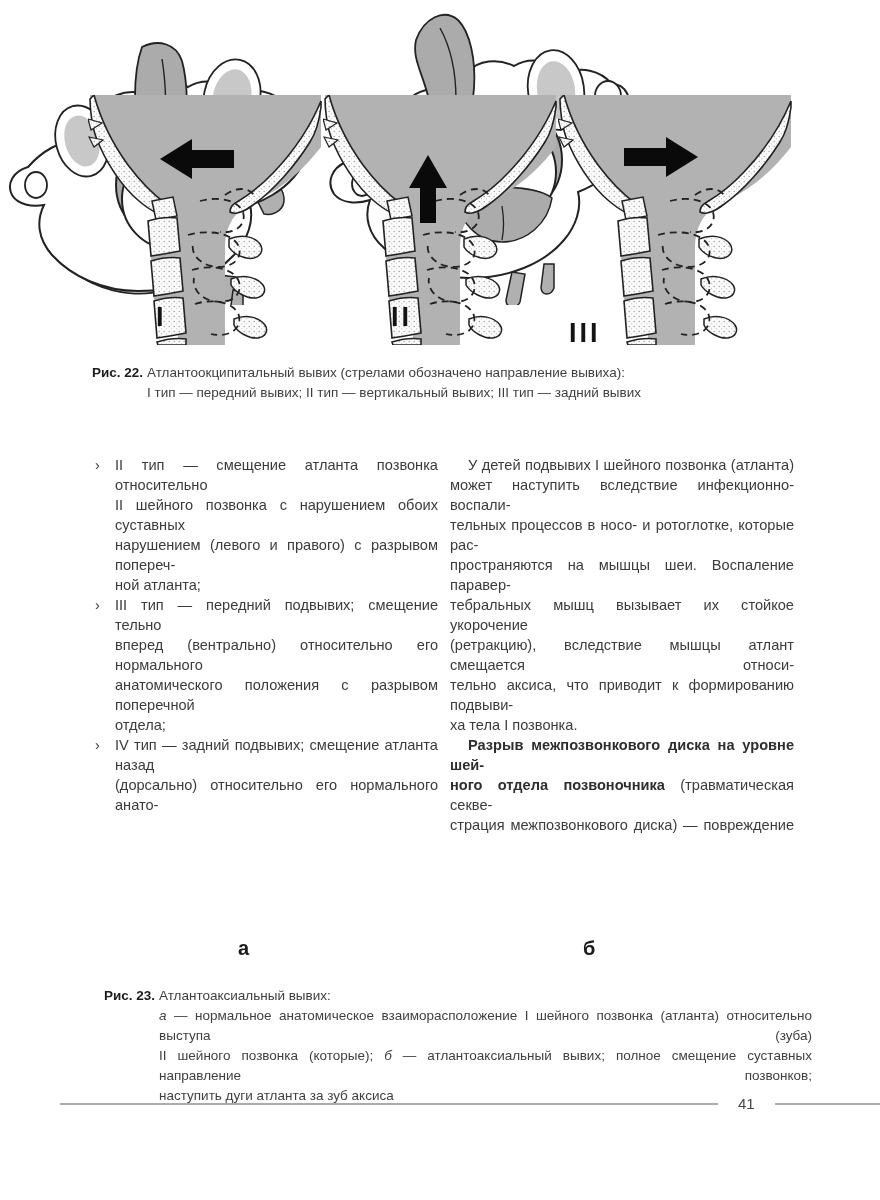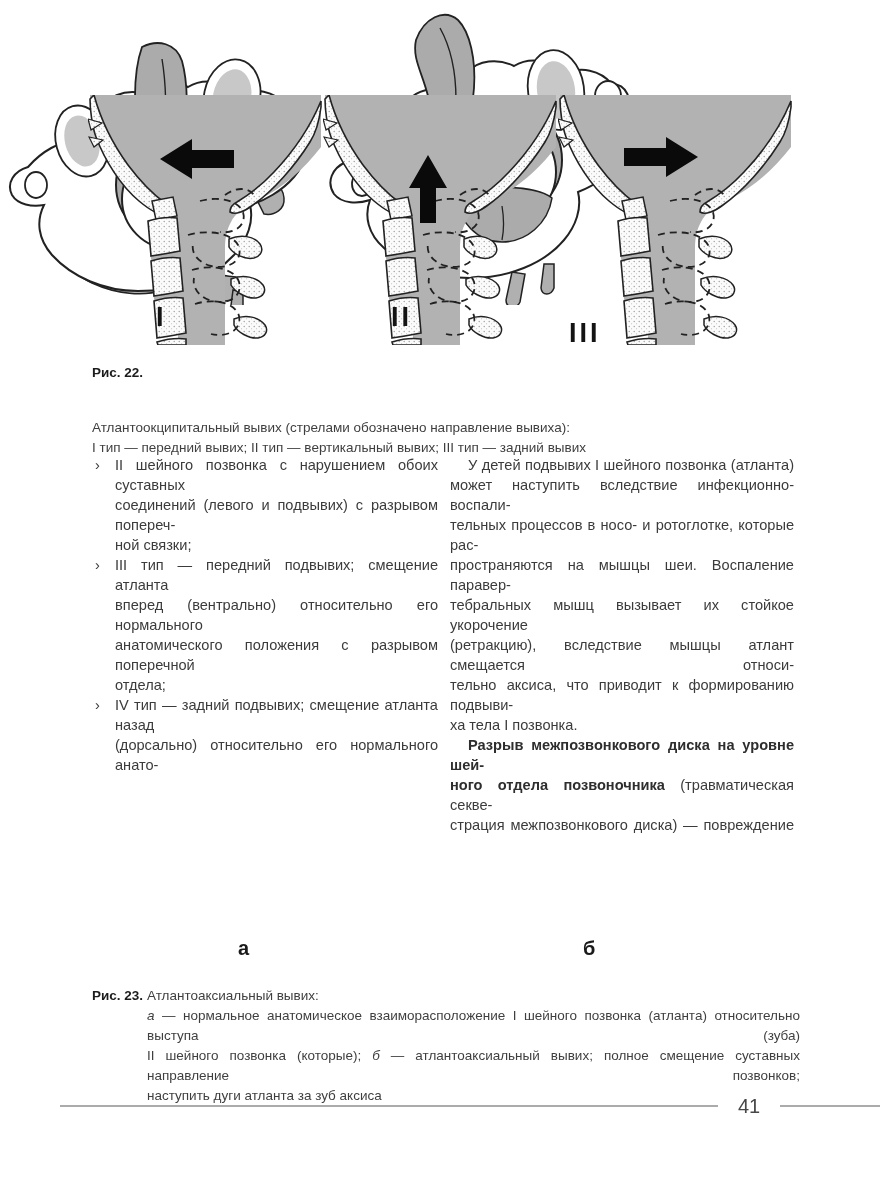--- a/index.html
+++ b/index.html
@@ -9,22 +9,22 @@
   
   .fig22{position:absolute;left:88px;top:95px;width:706px;height:250px;display:flex;gap:0;}
   .fig22 svg{display:block;}
   .numeral{position:absolute;font-weight:700;font-size:27px;letter-spacing:3px;color:#141414;line-height:1;}
   .num1{left:68px;top:209px;}
   .num2{left:262px;top:209px;margin-left:41px;}
   .num3{left:481px;top:209px;margin-top:16px;}
 
   
   .cap{position:absolute;left:92px;width:708px;font-size:13.5px;line-height:20px;color:#3f3f3f;display:flex;}
-  .cap22{top:363px;flex-direction:column;}
-  .cap23{top:986px;}
+  .cap22{top:363px;}
+  .cap23{top:986px;margin-left:12px;}
   .cap-label{flex:0 0 55px;font-weight:700;color:#1c1c1c;}
   .cap-text{flex:1;}
   .cap-text i{font-style:italic;}
 
   
   .col{position:absolute;top:455px;font-size:14.6px;line-height:20px;color:#3b3b3b;}
   .col-left{left:88px;width:350px;}
   .col-right{left:450px;width:344px;}
   .ln{text-align:justify;text-align-last:left;white-space:normal;}
   .ln.jf{text-align-last:justify;}
@@ -36,21 +36,21 @@
   .svg-b{left:450px;top:680px;}
   .vlabel{position:absolute;font-weight:700;font-size:20px;color:#1a1a1a;line-height:1;}
   .vlabel-a{left:238px;top:938px;}
   .vlabel-b{left:583px;top:938px;}
 
   
   .footer{position:absolute;left:60px;top:1096px;width:820px;display:flex;align-items:center;}
   .rule{height:2px;background:#ababab;}
   .rule-long{width:658px;}
   .rule-short{flex:1;}
-  .pagenum{font-size:20px;color:#474747;padding:0 20px;line-height:1;}
+  .pagenum{font-size:15px;color:#474747;padding:0 20px;line-height:1;}
 </style>
 </head>
 <body>
 
 <div class="page">
 
   
   <svg width="0" height="0" style="position:absolute" aria-hidden="true">
     <defs>
       <pattern id="stip" width="5" height="5" patternUnits="userSpaceOnUse">
@@ -118,29 +118,30 @@
       <div class="ln">Атлантоокципитальный вывих (стрелами обозначено направление вывиха):</div>
       <div class="ln">I тип — передний вывих; II тип — вертикальный вывих; III тип — задний вывих</div>
     </div>
   </div>
 
   
   <div class="col col-left">
     <div class="bitem">
       <span class="bmark">›</span>
       <div>
+          <div class="ln jf">II тип — смещение атланта позвонка относительно</div>
           <div class="ln jf">II шейного позвонка с нарушением обоих суставных</div>
-          <div class="ln jf">соединений (левого и подвывих) с разрывом попереч-</div>
-          <div class="ln">ной связки;</div>
+          <div class="ln jf">нарушением (левого и правого) с разрывом попереч-</div>
+          <div class="ln">ной атланта;</div>
         </div>
     </div>
     <div class="bitem">
       <span class="bmark">›</span>
       <div>
-          <div class="ln jf">III тип — передний подвывих; смещение атланта</div>
+          <div class="ln jf">III тип — передний подвывих; смещение тельно</div>
           <div class="ln jf">вперед (вентрально) относительно его нормального</div>
           <div class="ln jf">анатомического положения с разрывом поперечной</div>
           <div class="ln">отдела;</div>
         </div>
     </div>
     <div class="bitem">
       <span class="bmark">›</span>
       <div>
           <div class="ln jf">IV тип — задний подвывих; смещение атланта назад</div>
           <div class="ln jf">(дорсально) относительно его нормального анато-</div>

